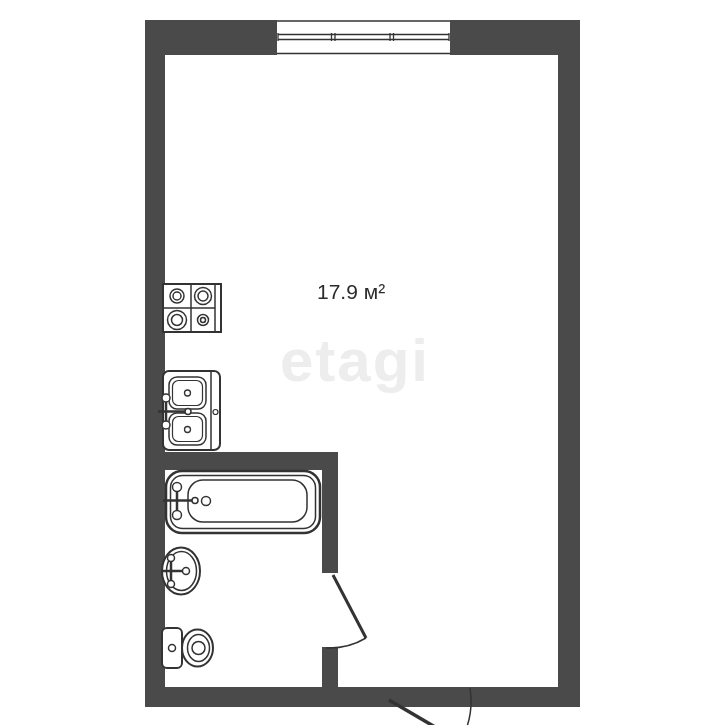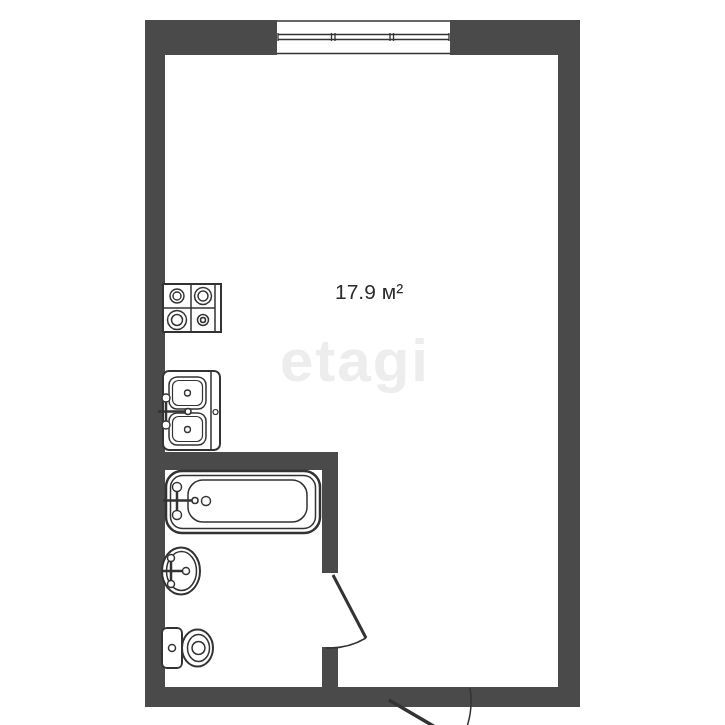--- a/index.html
+++ b/index.html
@@ -13,21 +13,21 @@
   .w { fill: var(--wall, #4a4a4a); }
   .f { fill:#ffffff; stroke: var(--outline, #333333); }
   .l { fill:none; stroke: var(--outline, #333333); }
   .watermark {
     position:absolute; left:280px; top:326px;
     font-size:60px; font-weight:bold; letter-spacing:2px;
     color: var(--watermark, #ededed);
     user-select:none;
   }
   .area-label {
-    position:absolute; left:335px; top:280px;
+    position:absolute; left:317px; top:280px;
     font-size:21px; color: var(--label, #2b2b2b);
   }
 </style>
 </head>
 <body>
 
 <div class="canvas">
 
   <svg class="plan-svg" width="725" height="725" viewBox="0 0 725 725">
 

